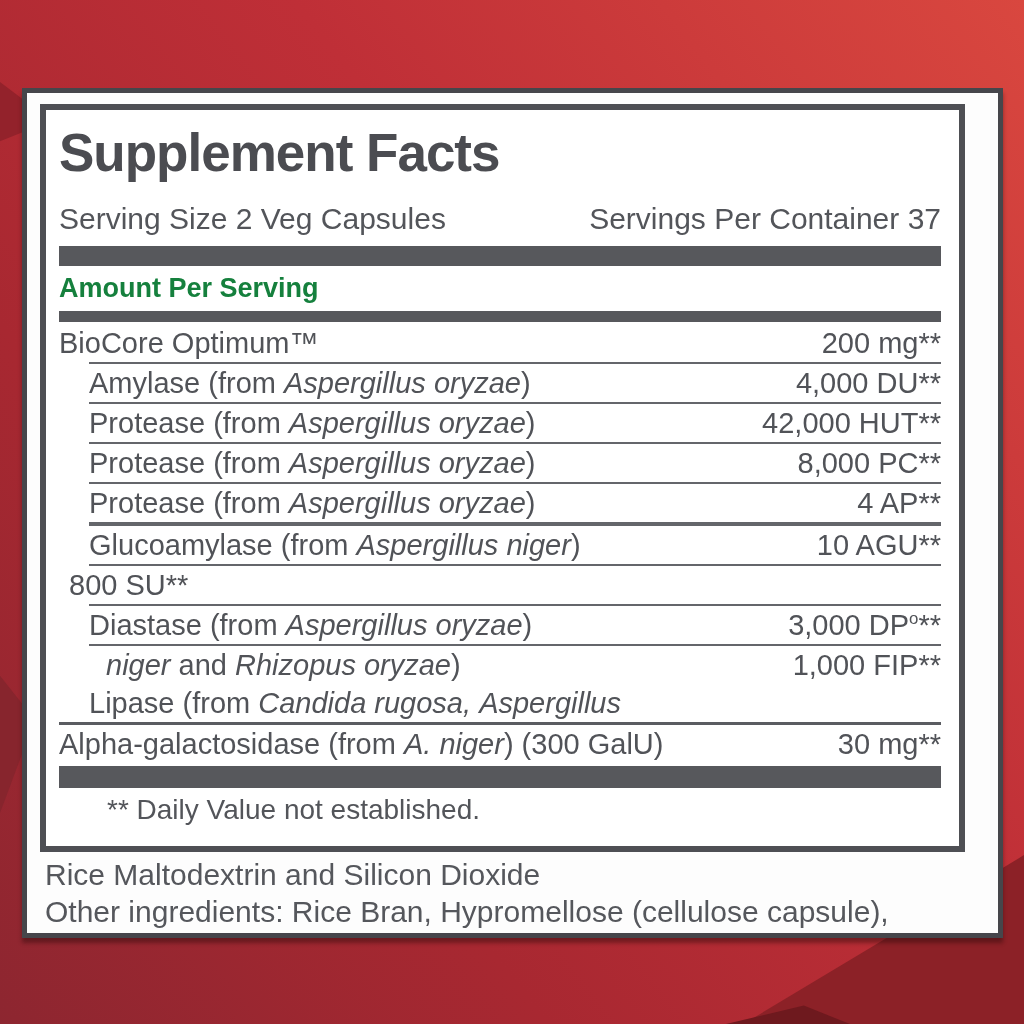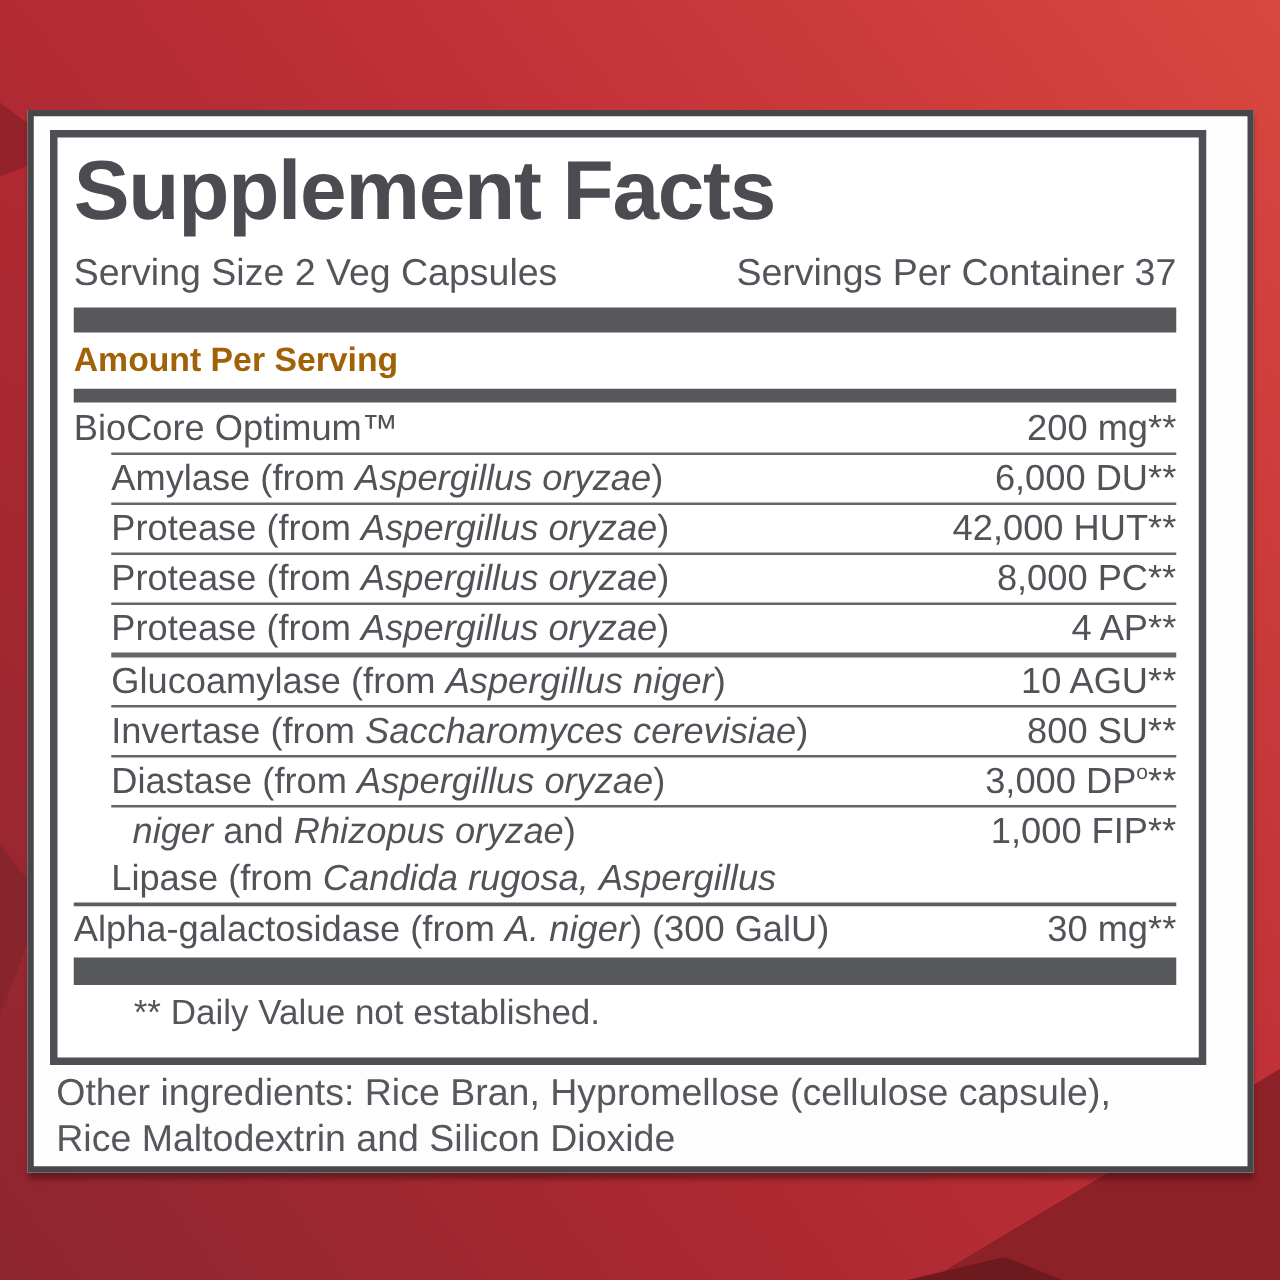--- a/index.html
+++ b/index.html
@@ -20,32 +20,32 @@
     position:absolute;left:22px;top:88px;width:981px;height:850px;
     background:#fdfdfd;border:5px solid #46464b;box-sizing:border-box;
     overflow:hidden;box-shadow:0 5px 4px rgba(45,10,12,.45);
   }
   .panel{
     position:absolute;left:13px;top:11px;width:925px;height:748px;
     border:6px solid #4e4f54;box-sizing:border-box;background:#fff;
     padding:0 18px 0 13px;
   }
   .title{
-    margin:10px 0 0 0;font-size:67px;line-height:66px;font-weight:700;
+    margin:10px 0 0 0;font-size:53px;line-height:66px;font-weight:700;
     letter-spacing:-1px;color:#4b4c51;
   }
   .serving-row{
     display:flex;justify-content:space-between;align-items:baseline;
     font-size:30px;line-height:34px;color:#53555a;margin-top:16px;
   }
   .bar{background:#57585c;}
   .bar.thick{height:20px;margin-top:10px;}
   .bar.thin{height:11px;}
   .bar.bottom{height:22px;margin-top:3px;}
-  .amount-heading{font-size:27px;font-weight:700;color:#a16207;margin:7px 0 7px 0;}
+  .amount-heading{font-size:27px;font-weight:700;color:#15803d;margin:7px 0 7px 0;}
   .rows{margin-top:2px;}
   .row{
     display:flex;justify-content:space-between;align-items:flex-start;
     font-size:29px;line-height:38px;color:#50525 7;gap:36px;
   }
   .row{color:#515358;}
   .row .name{flex:1 1 auto;}
   .row.ind .name{padding-left:30px;}
   .row .ln.cont{padding-left:17px;}
   .row .amt{flex:0 0 auto;white-space:nowrap;padding-left:10px;}
@@ -85,21 +85,21 @@
           <div class="name">
             <div class="ln"><span>BioCore Optimum™</span></div>
           </div>
           <div class="amt"><span>200 mg**</span></div>
         </div>
         <div class="sep ind"></div>
         <div class="row ind">
           <div class="name">
             <div class="ln"><span>Amylase (from </span><span class="it">Aspergillus oryzae</span><span>)</span></div>
           </div>
-          <div class="amt"><span>6,000 DU**</span></div>
+          <div class="amt"><span>4,000 DU**</span></div>
         </div>
         <div class="sep ind"></div>
         <div class="row ind">
           <div class="name">
             <div class="ln"><span>Protease (from </span><span class="it">Aspergillus oryzae</span><span>)</span></div>
           </div>
           <div class="amt"><span>42,000 HUT**</span></div>
         </div>
         <div class="sep ind"></div>
         <div class="row ind">
@@ -118,23 +118,20 @@
         <div class="sep ind"></div>
         <div class="sep ind"></div>
         <div class="row ind">
           <div class="name">
             <div class="ln"><span>Glucoamylase (from </span><span class="it">Aspergillus niger</span><span>)</span></div>
           </div>
           <div class="amt"><span>10 AGU**</span></div>
         </div>
         <div class="sep ind"></div>
         <div class="row ind">
-          <div class="name">
-            <div class="ln"><span>Invertase (from </span><span class="it">Saccharomyces cerevisiae</span><span>)</span></div>
-          </div>
           <div class="amt"><span>800 SU**</span></div>
         </div>
         <div class="sep ind"></div>
         <div class="row ind">
           <div class="name">
             <div class="ln"><span>Diastase (from </span><span class="it">Aspergillus oryzae</span><span>)</span></div>
           </div>
           <div class="amt"><span>3,000 DP</span><sup>o</sup><span>**</span></div>
         </div>
         <div class="sep ind"></div>
@@ -150,16 +147,16 @@
           <div class="name">
             <div class="ln"><span>Alpha-galactosidase (from </span><span class="it">A. niger</span><span>) (300 GalU)</span></div>
           </div>
           <div class="amt"><span>30 mg**</span></div>
         </div>
       </div>
     <div class="bar bottom"></div>
     <div class="dv-note">** Daily Value not established.</div>
   </div>
   <div class="other-ing">
+    <div>Rice Maltodextrin and Silicon Dioxide</div>
     <div>Other ingredients: Rice Bran, Hypromellose (cellulose capsule),</div>
-    <div>Rice Maltodextrin and Silicon Dioxide</div>
   </div>
 </div>
 
 </body></html>

